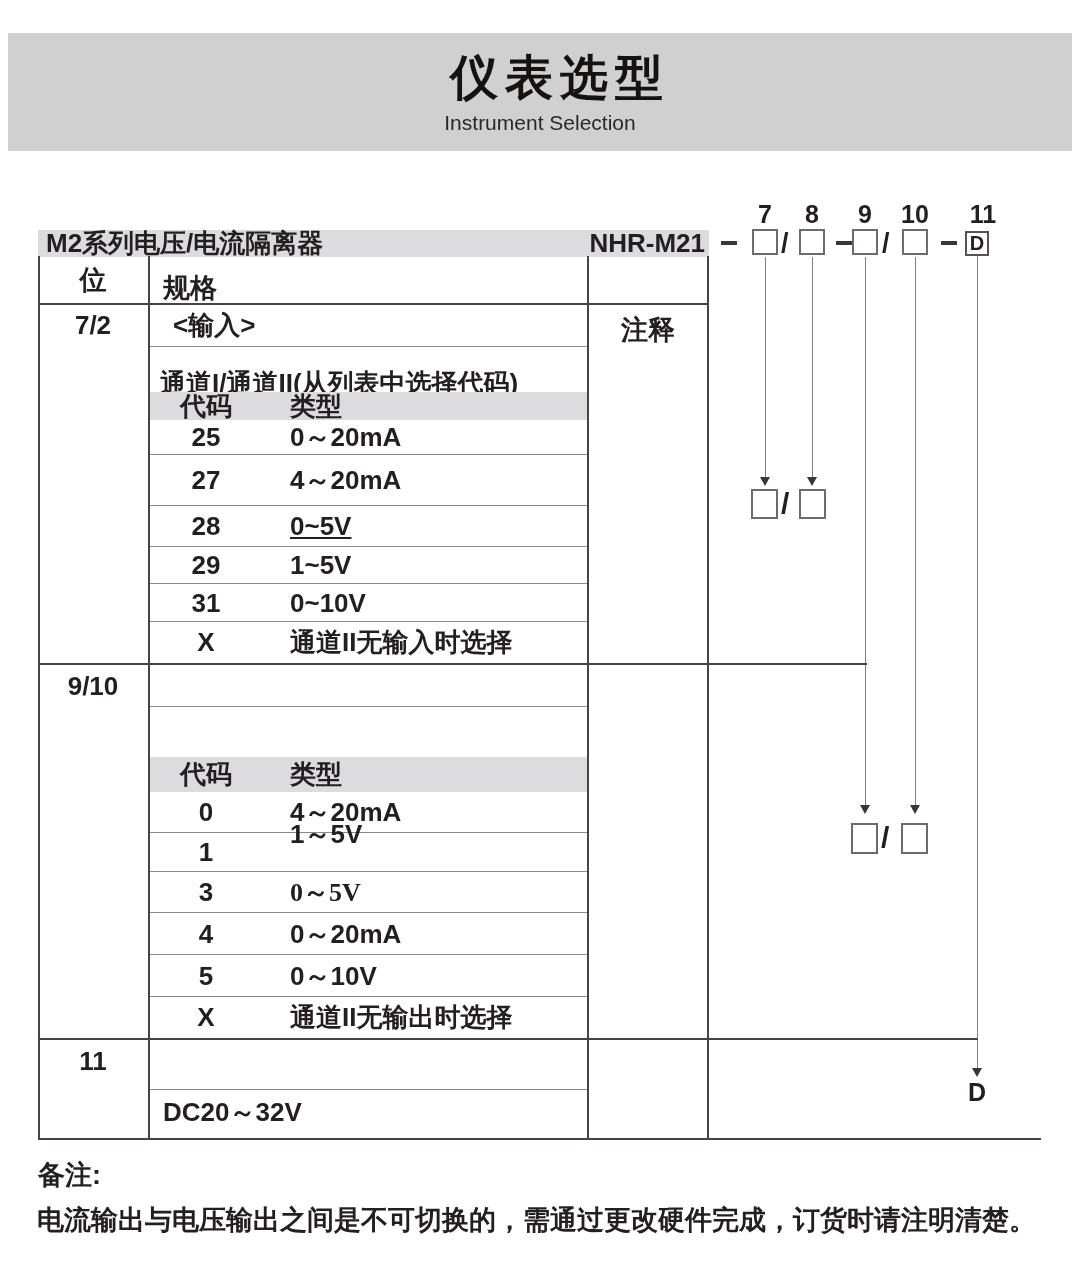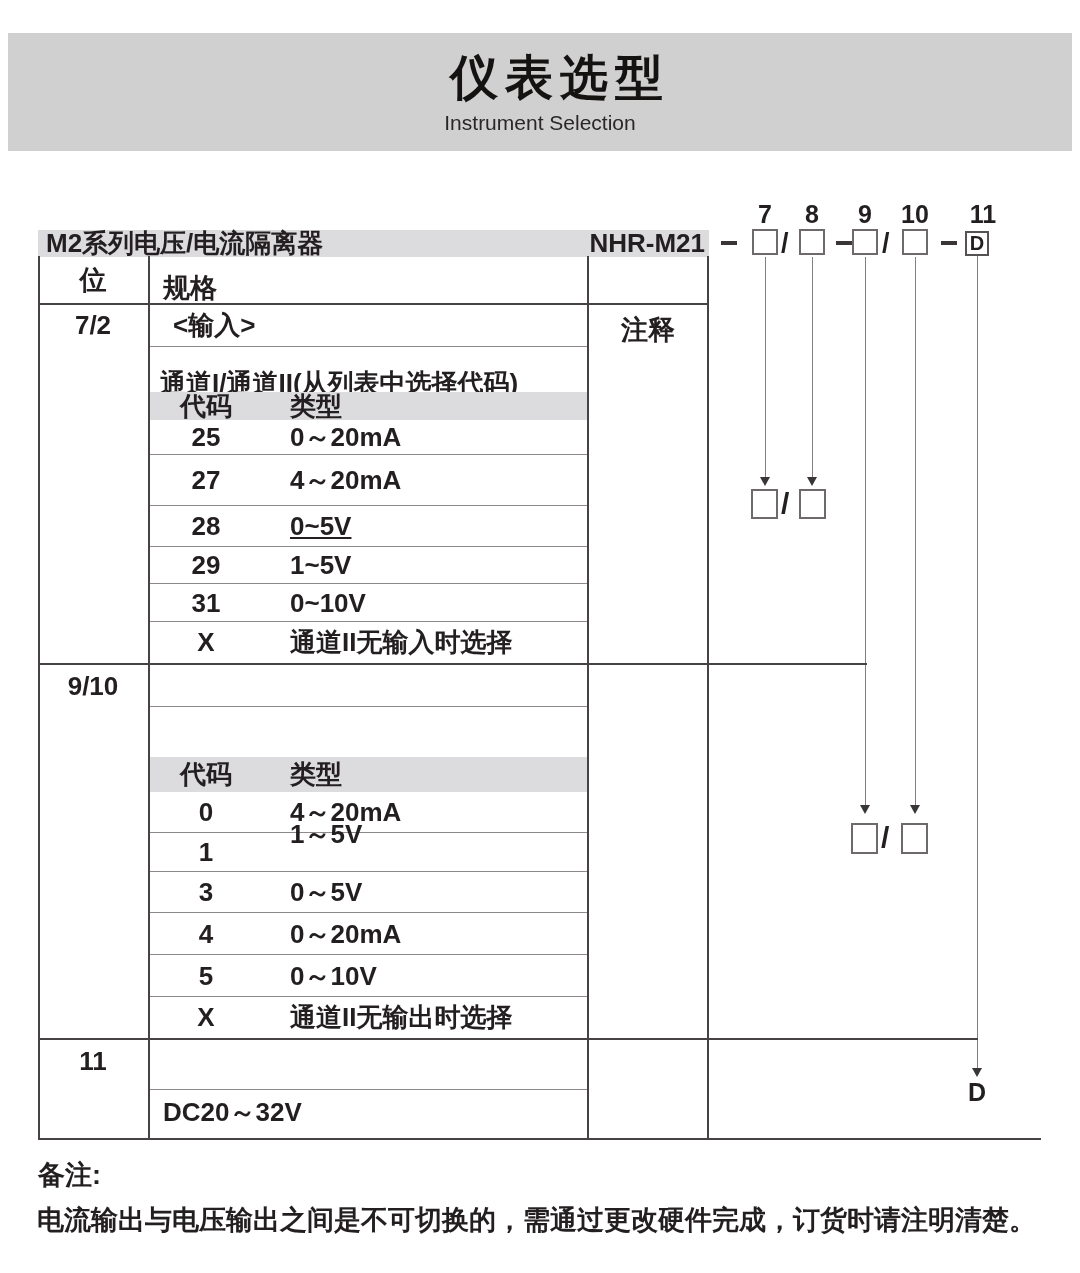--- a/index.html
+++ b/index.html
@@ -142,21 +142,21 @@
 
   <div class="graybar" style="left:150px;top:757px;width:437px;height:35px;"></div>
   <div class="cell bold code-cell" style="top:757px;height:35px;">代码</div>
   <div class="cell bold type-cell" style="top:757px;height:35px;">类型</div>
 
   <div class="cell code-cell" style="top:792px;height:41px;">0</div>
   <div class="cell type-cell" style="top:792px;height:41px;">4～20mA</div>
   <div class="cell code-cell" style="top:833px;height:39px;">1</div>
   <div class="cell type-cell" style="top:800px;height:39px;margin-top:15px;">1～5V</div>
   <div class="cell code-cell" style="top:872px;height:41px;">3</div>
-  <div class="cell type-cell" style="top:872px;height:41px;">0～5V</div>
+  <div class="cell type-cell" style="top:872px;height:41px;font-family:Liberation Serif, serif;">0～5V</div>
   <div class="cell code-cell" style="top:913px;height:42px;">4</div>
   <div class="cell type-cell" style="top:913px;height:42px;">0～20mA</div>
   <div class="cell code-cell" style="top:955px;height:42px;">5</div>
   <div class="cell type-cell" style="top:955px;height:42px;">0～10V</div>
   <div class="cell code-cell" style="top:997px;height:41px;">X</div>
   <div class="cell type-cell" style="top:997px;height:41px;">通道II无输出时选择</div>
 
   <div class="cell center" style="left:38px;top:1040px;width:110px;height:42px;">11</div>
   <div class="cell pad13" style="left:150px;top:1090px;width:437px;height:44px;">DC20～32V</div>
 

